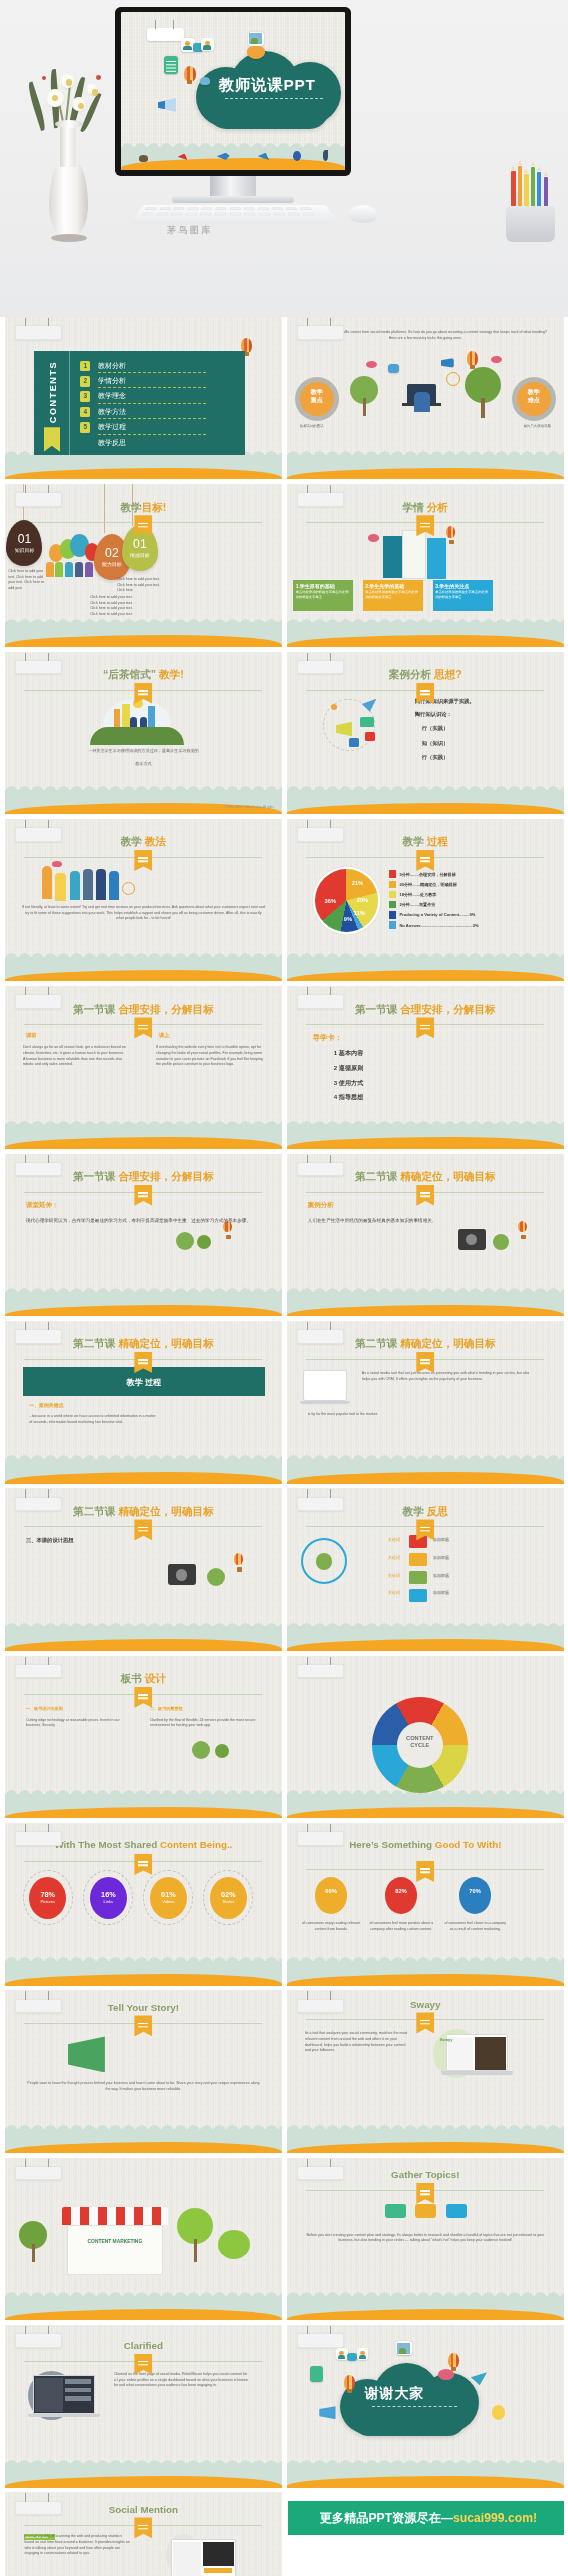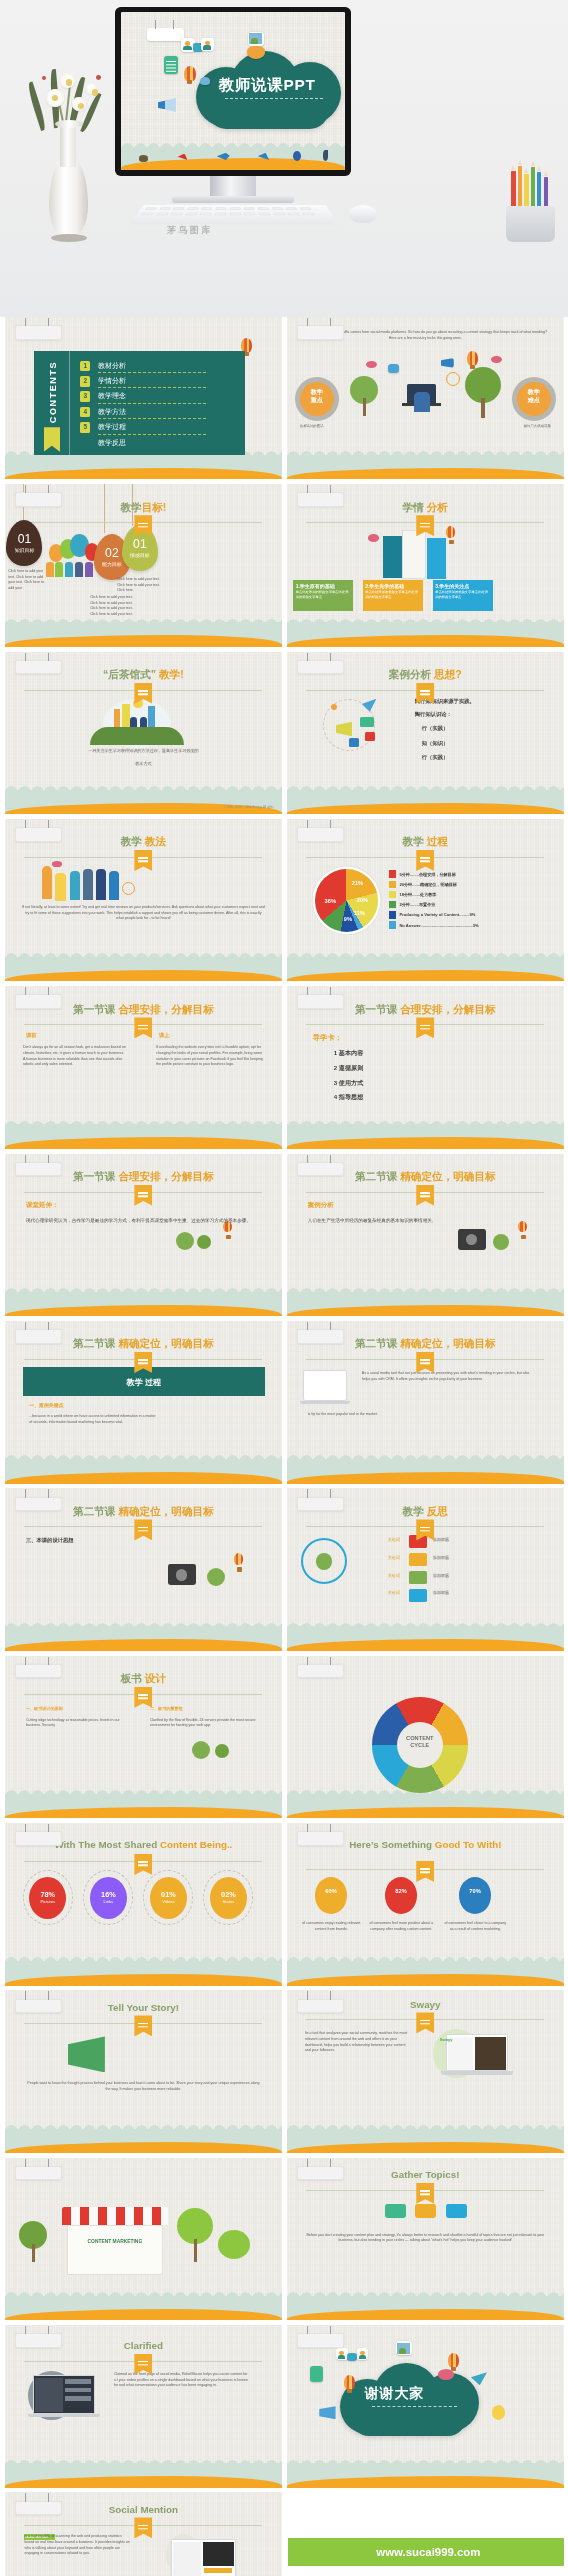--- a/index.html
+++ b/index.html
@@ -805,21 +805,21 @@
       <div class="rule"></div>
         <div class="ribbon">
           <span></span>
         </div>
       <div class="ringdash" style="left:18px;top:47px;"></div>
       <div class="ring" style="left:24.4px;top:54px;background:#e0392f;">
         <span class="pc">78%</span>
         <span class="cap">Pictures</span>
       </div>
       <div class="ringdash" style="left:78px;top:47px;"></div>
-      <div class="ring" style="left:85px;top:54px;background:#8b5cf6;">
+      <div class="ring" style="left:85px;top:54px;background:#6d28d9;">
         <span class="pc">16%</span>
         <span class="cap">Links</span>
       </div>
       <div class="ringdash" style="left:138px;top:47px;"></div>
       <div class="ring" style="left:145px;top:54px;background:#efad2c;">
         <span class="pc">01%</span>
         <span class="cap">Videos</span>
       </div>
       <div class="ringdash" style="left:198px;top:47px;"></div>
       <div class="ring" style="left:205px;top:54px;background:#efad2c;">
@@ -1016,18 +1016,20 @@
       <div class="dot" style="left:161px;top:42px;width:34px;height:42px;background:#e6e4de;"></div>
       <div class="sq" style="left:166px;top:47px;width:65px;height:39px;background:#fff;border:1.6px solid #d6d8da;border-radius:1.6px;">
         <span class="sq" style="left:1.6px;top:1.6px;width:28px;height:34px;background:#f2f2f2;"></span>
         <span class="sq" style="left:31px;top:1.6px;width:31px;height:24.4px;background:#2b2b2b;"></span>
         <span class="sq" style="left:32.5px;top:28px;width:28px;height:4.9px;background:#efad2c;"></span>
       </div>
 
     </div>
 
     <div class="slide" style="background:#ffffff;">
-      <div class="f2">www.sucai999.com</div>
+      <div class="f1">
+        <span>更多精品PPT资源尽在—</span><em>sucai999.com!</em>
+      </div>
     </div>
   </div>
 
 </div>
 
 
 </body></html>

